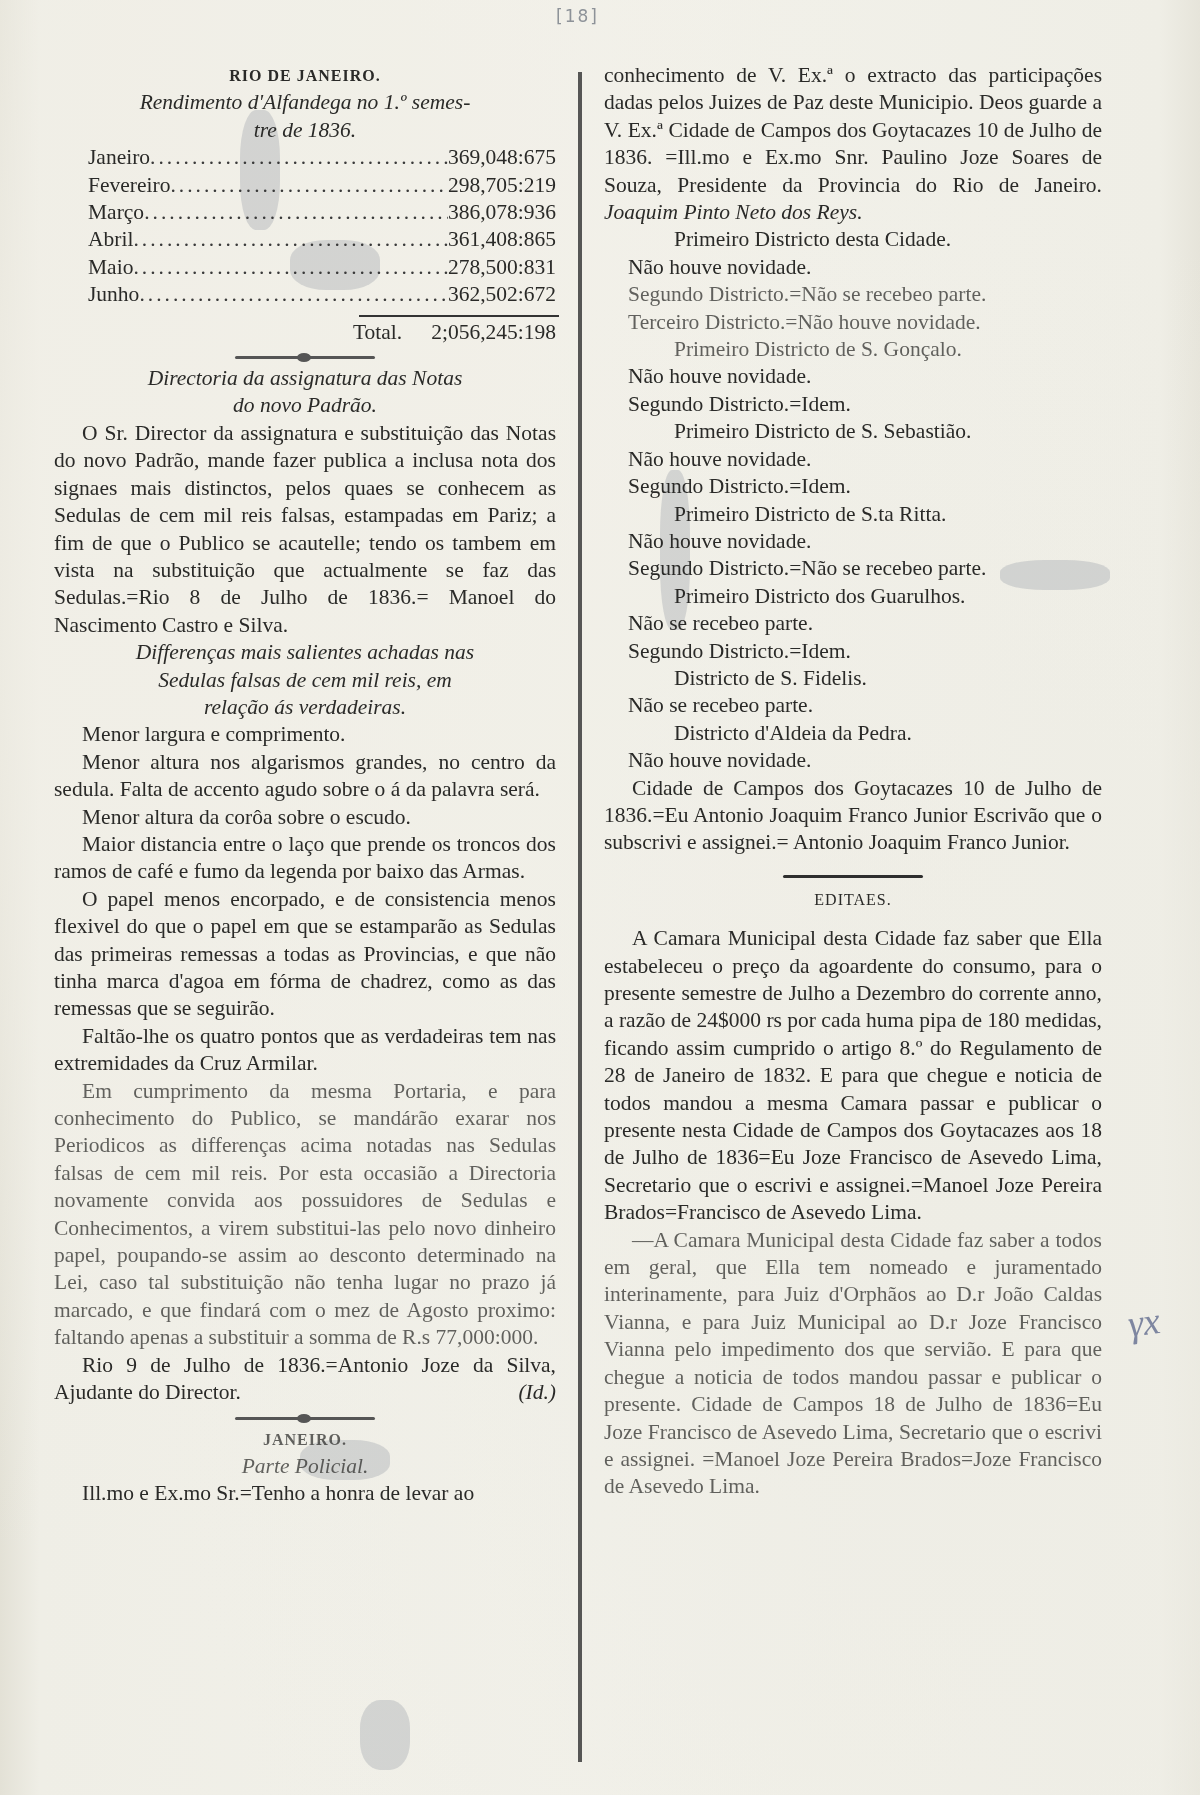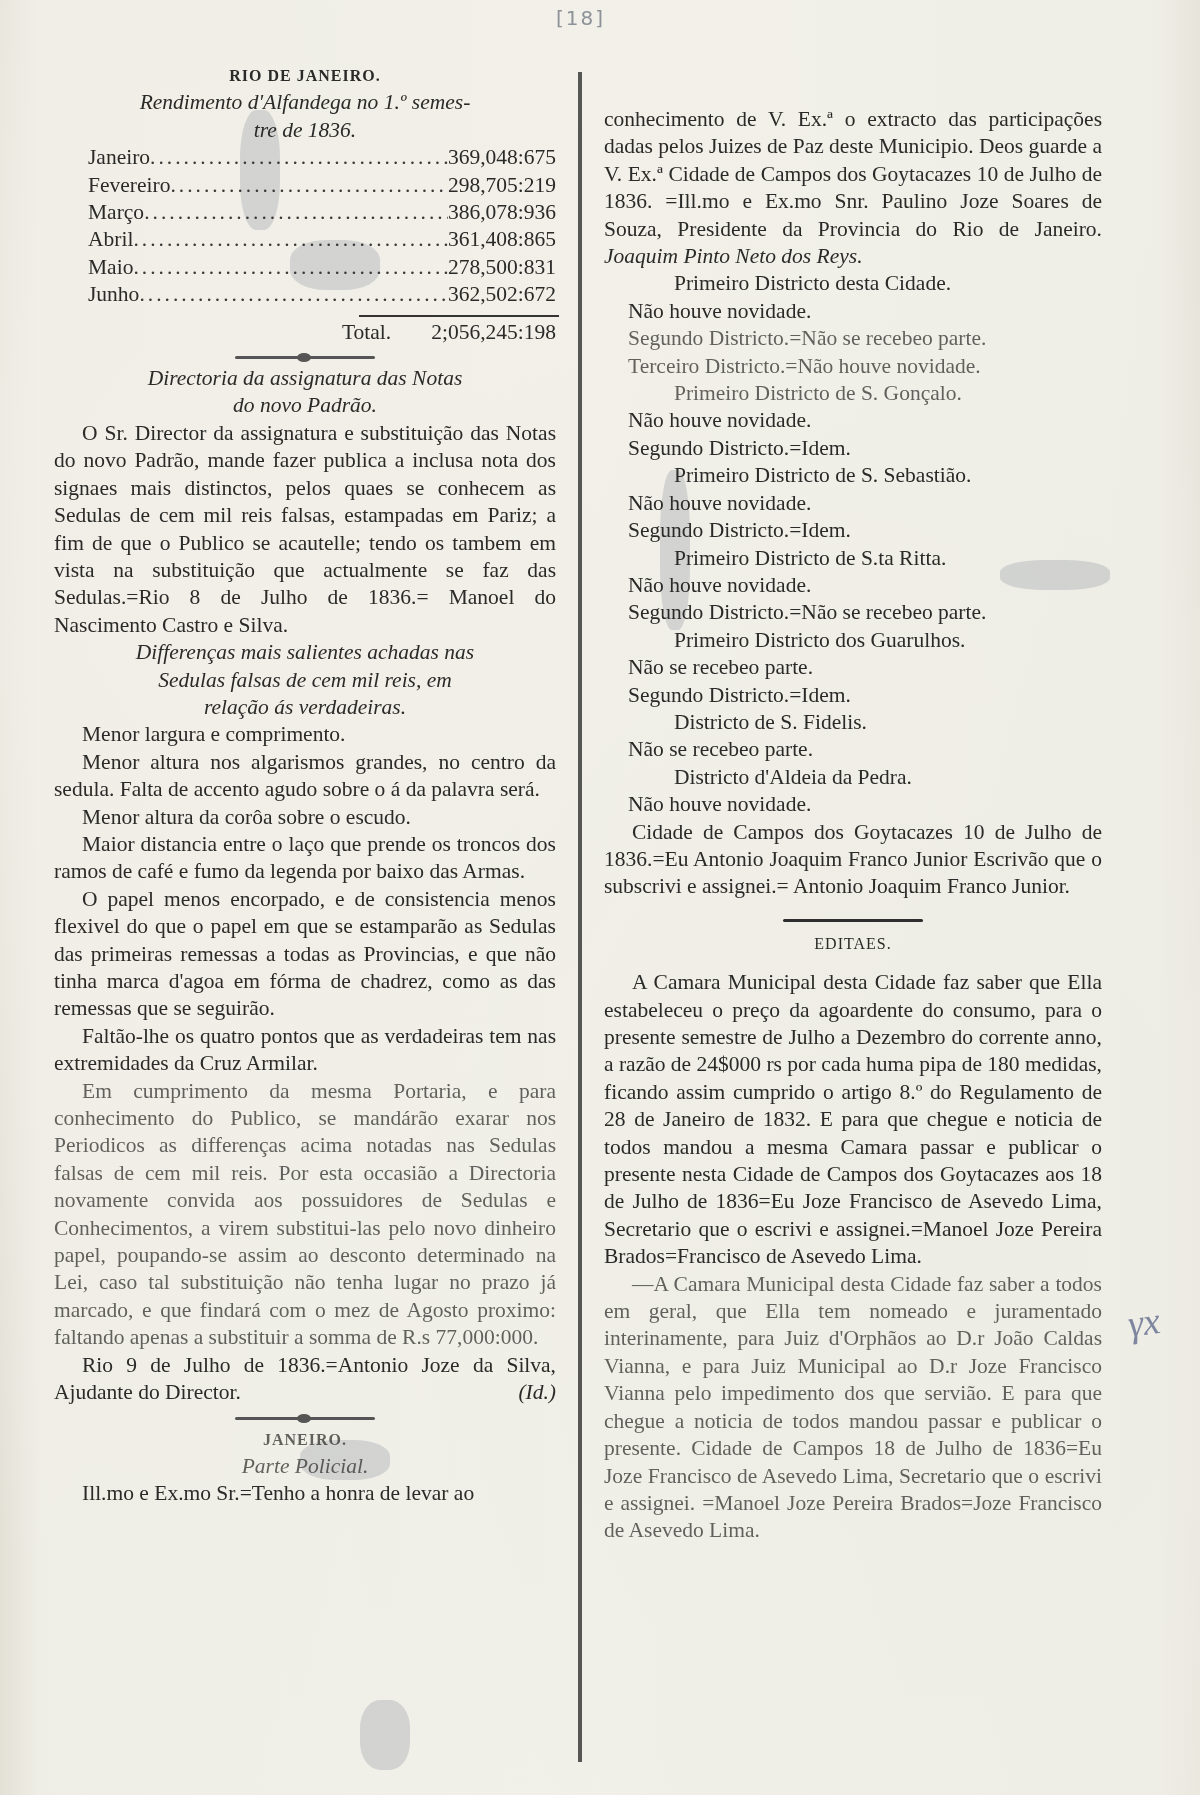--- a/index.html
+++ b/index.html
@@ -12,43 +12,43 @@
   }
   .page {
     position: absolute; left: 0; top: 0; width: 1200px; height: 1795px;
     background:
       radial-gradient(ellipse at 20% 30%, #f1efe7 0%, transparent 60%),
       radial-gradient(ellipse at 80% 70%, #eeede5 0%, transparent 60%),
       linear-gradient(90deg, #e3e1d6 0px, #efeee6 40px, #f2f1ea 600px, #efeee6 1160px, #e6e4da 1200px);
   }
   .page-mark {
     position: absolute; left: 556px; top: 6px;
-    font-size: 20px; color: #8d9298; letter-spacing: 2px;
+    font-size: 17px; color: #8d9298; letter-spacing: 2px;
     font-family: "DejaVu Sans", sans-serif;
   }
   .col-rule {
     position: absolute; left: 578px; top: 72px; width: 4px; height: 1690px;
     background: #3b3b3b; opacity: .85;
   }
   .col {
     position: absolute; top: 62px;
     font-size: 21.5px; line-height: 27.4px;
   }
   .col.left { left: 54px; width: 502px; }
-  .col.right { left: 604px; width: 498px; margin-top: 44px; }
+  .col.right { left: 604px; width: 498px; }
   .hd {
     text-align: center; font-weight: bold; font-size: 16px; letter-spacing: 1px;
   }
   .sub { text-align: center; font-style: italic; }
   .row { display: flex; align-items: flex-end; padding-left: 34px; padding-right: 0; }
   .row .lbl { white-space: nowrap; }
   .row .dots { flex: 1; overflow: hidden; white-space: nowrap; letter-spacing: 3px; color: #3a3a3a; }
   .row .val { white-space: nowrap; }
   .sum-line { margin-left: 305px; width: 200px; border-top: 2px solid #333; margin-top: 6px; }
-  .total { display: flex; justify-content: flex-end; gap: 40px; padding-right: 0; margin-top: 2px; }
+  .total { display: flex; justify-content: flex-end; gap: 29px; padding-right: 0; margin-top: 2px; }
   .ornament { margin: 10px auto 6px; width: 140px; height: 3px; background: #555; border-radius: 2px; position: relative; }
   .ornament::after { content: ""; position: absolute; left: 62px; top: -3px; width: 14px; height: 9px; border-radius: 50%; background: #555; }
   .thin-rule { margin: 18px auto 8px; width: 140px; height: 3px; background: #2e2e2e; border-radius: 2px; }
   p { margin: 0; text-align: justify; }
   .ind { text-indent: 28px; }
   .it { font-style: italic; }
   .ind2 { padding-left: 24px; }
   .ind3 { padding-left: 70px; }
   .faint { opacity: .72; }
   .stain { position: absolute; background: #9aa1a8; opacity: .35; border-radius: 40%; }

